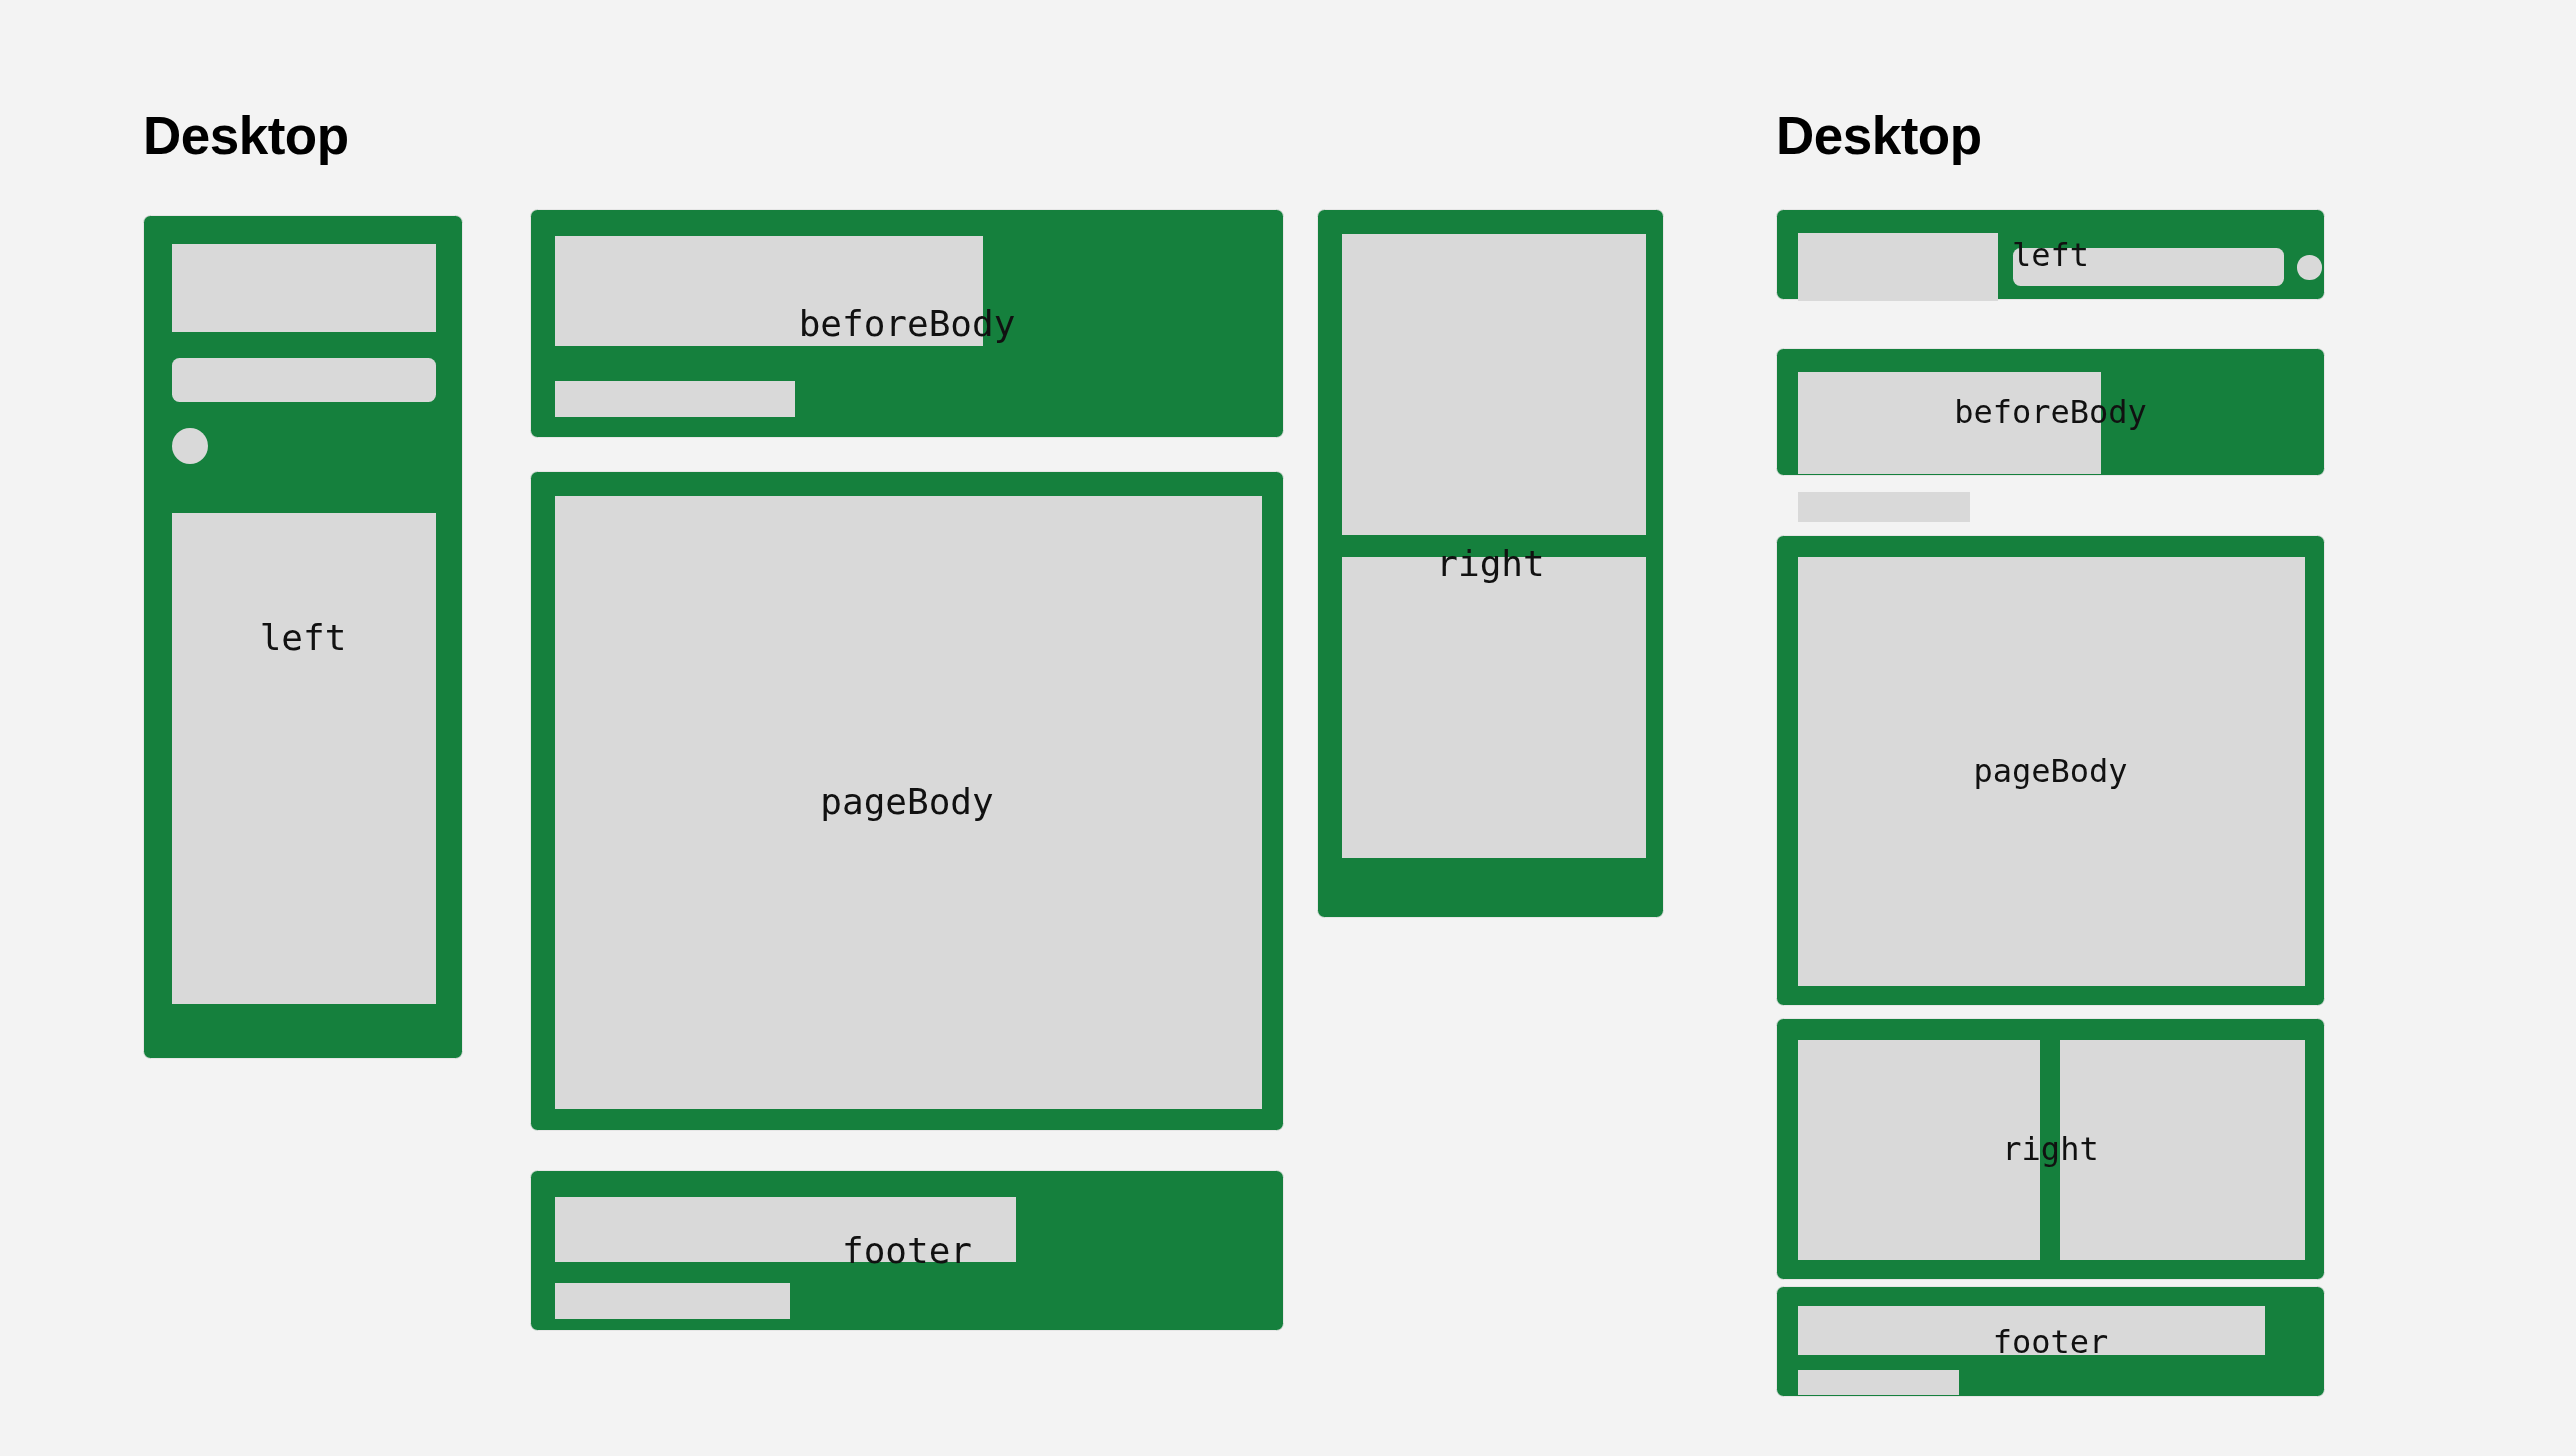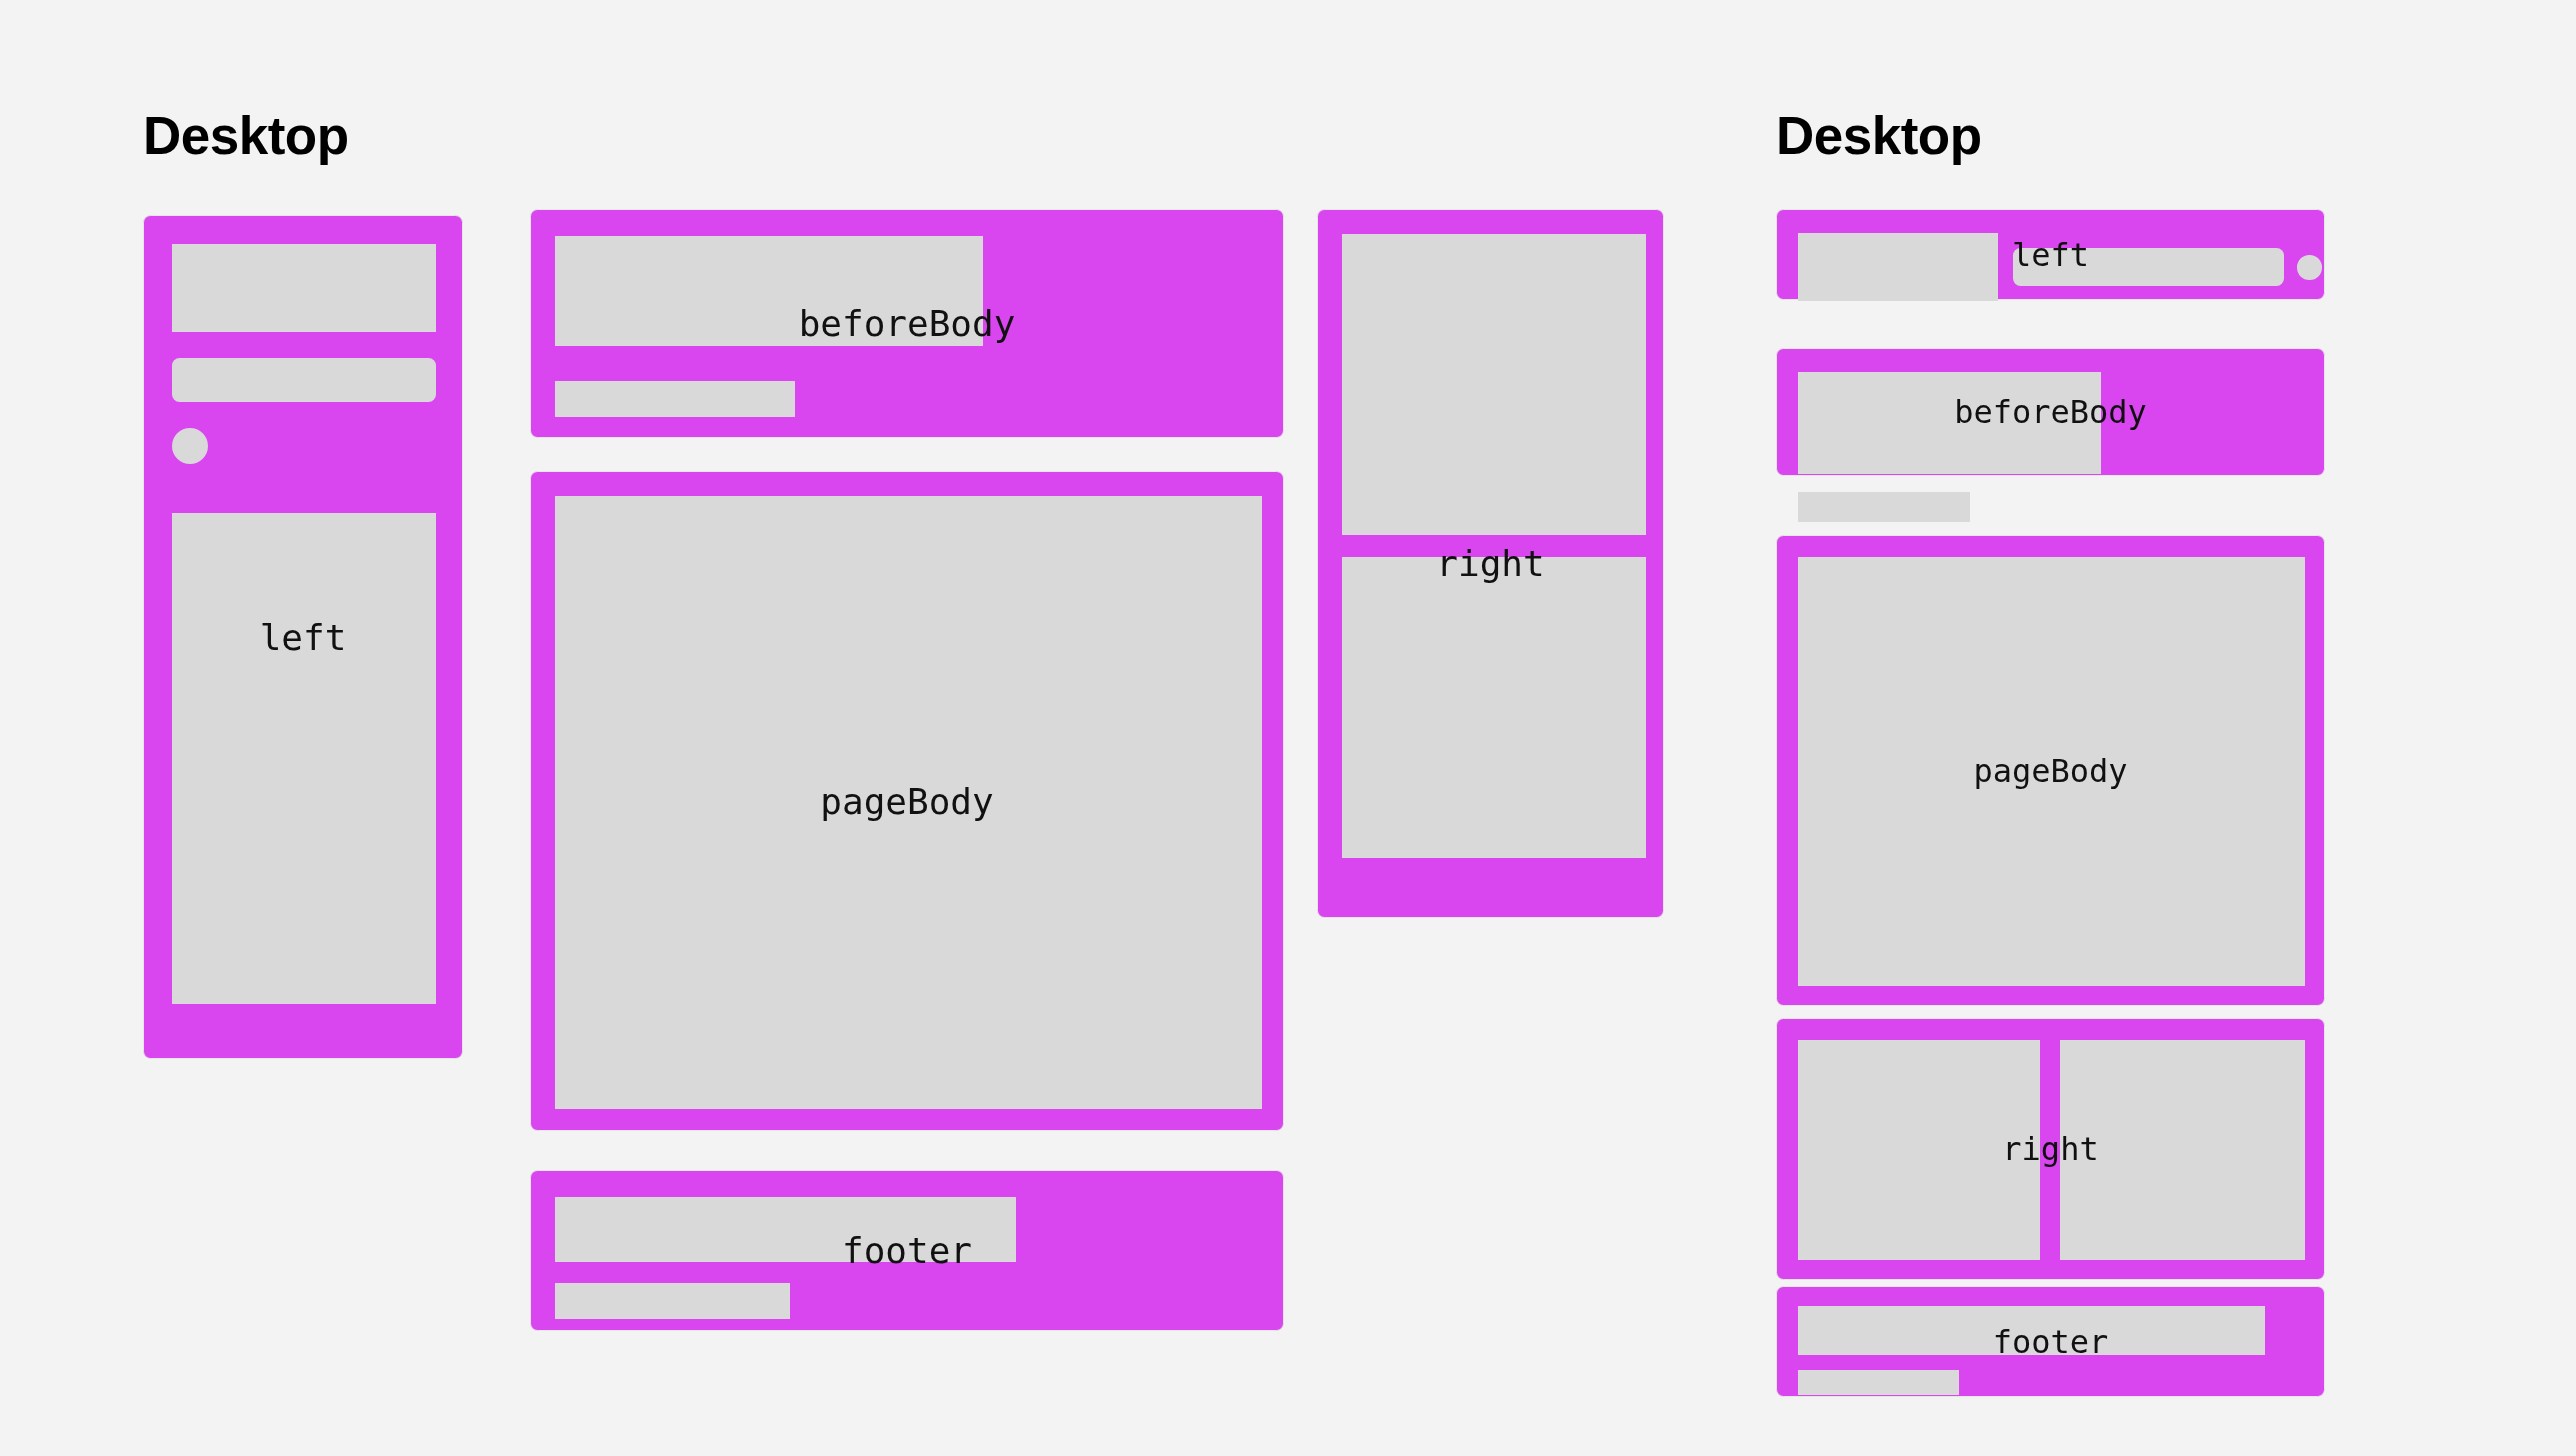--- a/index.html
+++ b/index.html
@@ -27,21 +27,21 @@
     color: #000000;
     letter-spacing: -0.5px;
     white-space: nowrap;
   }
   #desktop-title { left: 143px; top: 73px; }
   #mobile-title  { left: 1776px; top: 73px; }
 
   
   .panel {
     position: absolute;
-    background: #d946ef;
+    background: #15803d;
     border: 1.9px solid #e6e6e6;
     border-radius: 7.5px;
   }
   .panel-inner {
     position: relative;
     width: 100%;
     height: 100%;
   }
 
   

